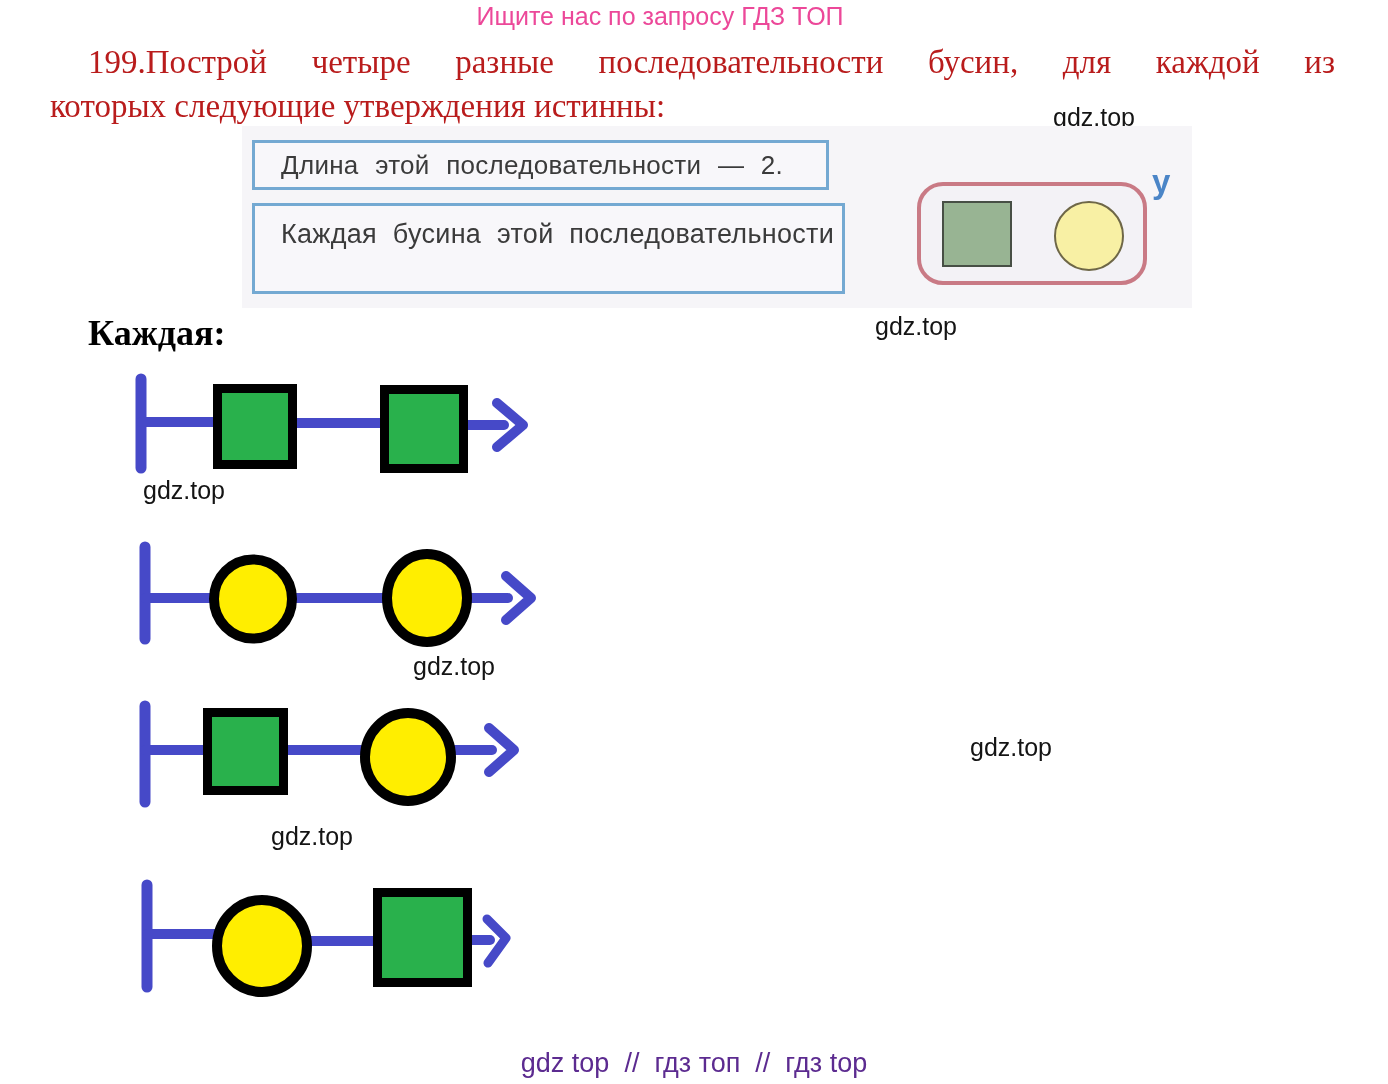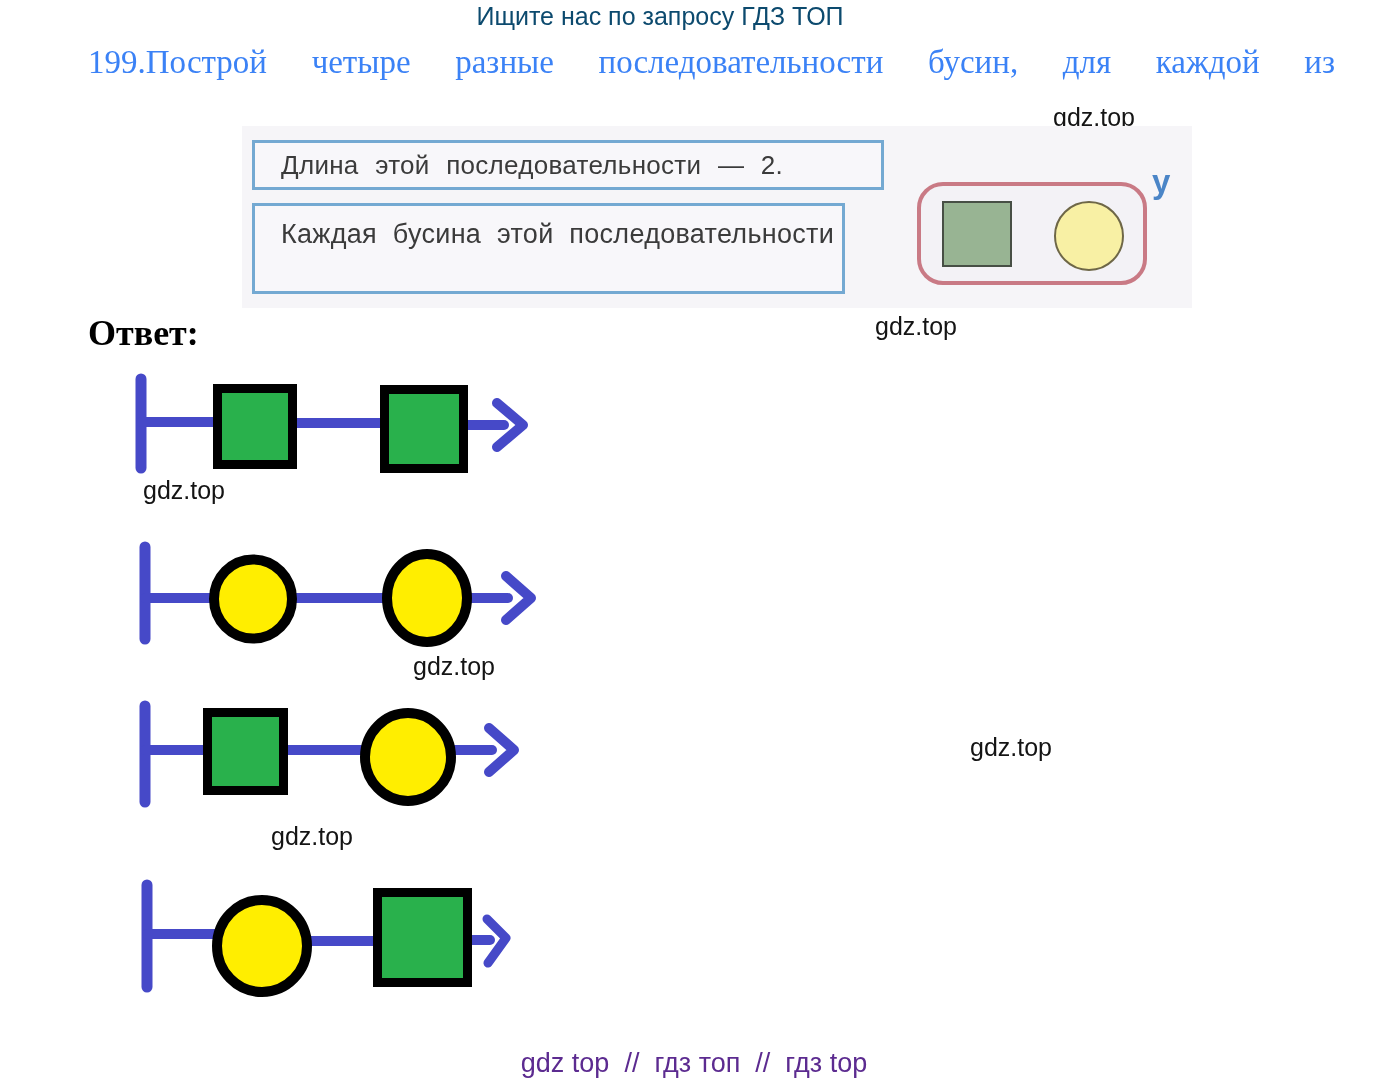--- a/index.html
+++ b/index.html
@@ -1,33 +1,33 @@
 <!DOCTYPE html>
 <html><head>
 <meta charset="utf-8">
 <style>
   html,body{margin:0;padding:0;background:#ffffff;}
   #root{position:relative;width:1388px;height:1084px;background:#ffffff;overflow:hidden;
         font-family:"Liberation Sans",sans-serif;}
   .abs{position:absolute;}
 
   
-  .notice{left:0;top:2px;width:1320px;text-align:center;font-size:25px;color:#0c4a6e;}
+  .notice{left:0;top:2px;width:1320px;text-align:center;font-size:25px;color:#ec4899;}
   .footer{left:0;top:1048px;width:1388px;text-align:center;font-size:27px;color:#5c2b90;white-space:pre;}
 
   
-  .ptext{font-family:"Liberation Serif",serif;font-size:33px;color:#3b82f6;}
+  .ptext{font-family:"Liberation Serif",serif;font-size:33px;color:#b91c1c;}
   .pline1{left:50px;top:44px;width:1285px;text-align:justify;text-align-last:justify;text-indent:38px;}
   .pline2{left:50px;top:88px;width:1285px;}
   .answer-label{left:88px;top:312px;font-family:"Liberation Serif",serif;font-size:36px;font-weight:bold;color:#000;}
 
   
   .scan-bg{left:242px;top:126px;width:950px;height:182px;background:#f6f5f8;}
   .stmt-box{border:3px solid #74a9d2;background:#f8f7fa;box-sizing:border-box;color:#3b3b3b;}
-  .stmt-1{left:252px;top:140px;width:632px;height:50px;display:flex;align-items:center;
+  .stmt-1{left:252px;top:140px;width:577px;height:50px;display:flex;align-items:center;
           font-size:26px;word-spacing:9px;letter-spacing:.3px;padding-left:26px;}
   .stmt-2{left:252px;top:203px;width:593px;height:91px;font-size:27px;word-spacing:8px;letter-spacing:.3px;
           padding:9px 0 8px 26px;line-height:38px;}
 
   
   .set-box{left:917px;top:182px;width:230px;height:103px;border:4px solid #c97a85;border-radius:26px;
            background:#f3f2f6;box-sizing:border-box;}
   .set-square{left:21px;top:15px;width:66px;height:62px;background:#98b493;border:2px solid #474f45;}
   .set-circle{left:133px;top:15px;width:66px;height:66px;border-radius:50%;background:#f8f0a4;border:2px solid #6e6747;}
   .set-label{left:1152px;top:163px;font-size:33px;font-weight:bold;color:#4b85c7;}
@@ -44,20 +44,21 @@
   svg.seq{position:absolute;left:100px;width:460px;overflow:visible;}
 </style>
 </head>
 <body>
 
 <div id="root">
 
   <div class="abs notice">Ищите нас по запросу ГДЗ ТОП</div>
 
   <div class="abs ptext pline1">199.Построй четыре разные последовательности бусин, для каждой из</div>
+  <div class="abs ptext pline2">которых следующие утверждения истинны:</div>
 
   <div class="abs wm wm1">gdz.top</div>
 
   <div class="abs scan-bg"></div>
 
   <div class="abs stmt-box stmt-1">
     <span>Длина этой последовательности — 2.</span>
   </div>
 
   <div class="abs stmt-box stmt-2">
@@ -65,21 +66,21 @@
   </div>
 
   <div class="abs set-box">
     <div class="abs set-square"></div>
     <div class="abs set-circle"></div>
   </div>
   <div class="abs set-label">у</div>
 
   <div class="abs wm wm2">gdz.top</div>
 
-  <div class="abs answer-label">Ответ:</div>
+  <div class="abs answer-label">Каждая:</div>
 
   <svg class="seq" style="top:372px;height:115px;" viewBox="0 0 460 115">
       <line x1="41" y1="7" x2="41" y2="96" stroke="#4649c8" stroke-width="11" stroke-linecap="round"></line>
       <line x1="41" y1="50" x2="120" y2="50" stroke="#4649c8" stroke-width="10" stroke-linecap="round"></line>
       <line x1="195" y1="51" x2="285" y2="51" stroke="#4649c8" stroke-width="10" stroke-linecap="round"></line>
       <line x1="366" y1="53" x2="404" y2="53" stroke="#4649c8" stroke-width="10" stroke-linecap="round"></line>
       <rect x="117.5" y="16.5" width="75" height="76" fill="#29b14c" stroke="#000000" stroke-width="9"></rect>
       <rect x="284.5" y="17.5" width="79" height="79" fill="#29b14c" stroke="#000000" stroke-width="9"></rect>
       <path d="M 397 31 L 423 53 L 397 75" fill="none" stroke="#4649c8" stroke-width="10" stroke-linecap="round" stroke-linejoin="round"></path>
     </svg>

